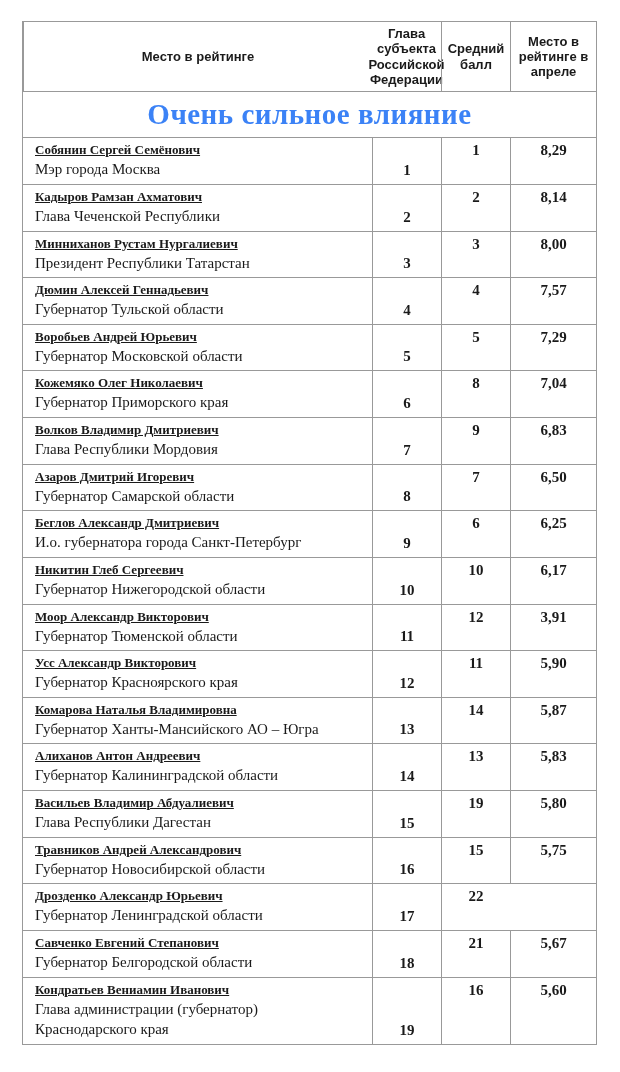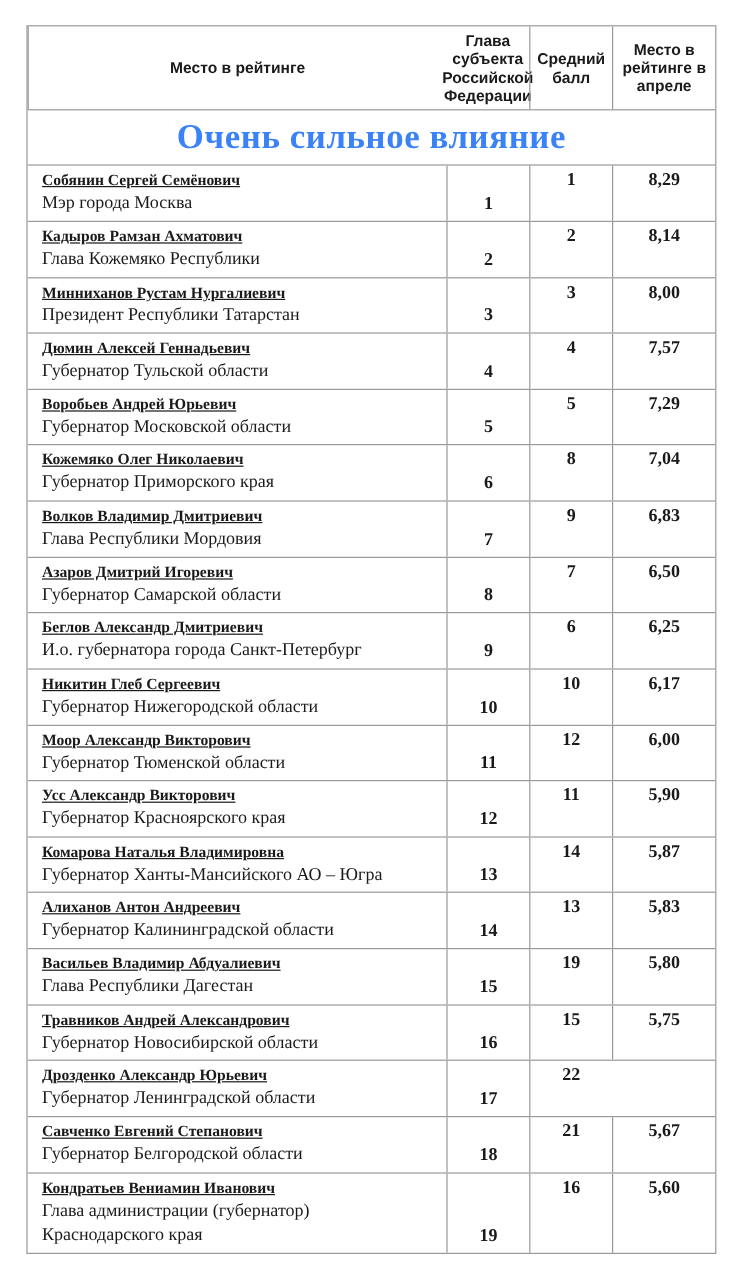--- a/index.html
+++ b/index.html
@@ -68,21 +68,21 @@
       <div class="gpos">Мэр города Москва</div>
     </div>
     <div class="numcell rankcell bl">1</div>
     <div class="numcell aprilcell bl">1</div>
     <div class="numcell scorecell bl">8,29</div>
   </div>
 
   <div class="grid-row row">
     <div class="namecell">
       <div class="gname">Кадыров Рамзан Ахматович</div>
-      <div class="gpos">Глава Кожемяко Республики</div>
+      <div class="gpos">Глава Чеченской Республики</div>
     </div>
     <div class="numcell rankcell bl">2</div>
     <div class="numcell aprilcell bl">2</div>
     <div class="numcell scorecell bl">8,14</div>
   </div>
 
   <div class="grid-row row">
     <div class="namecell">
       <div class="gname">Минниханов Рустам Нургалиевич</div>
       <div class="gpos">Президент Республики Татарстан</div>
@@ -162,21 +162,21 @@
     <div class="numcell scorecell bl">6,17</div>
   </div>
 
   <div class="grid-row row">
     <div class="namecell">
       <div class="gname">Моор Александр Викторович</div>
       <div class="gpos">Губернатор Тюменской области</div>
     </div>
     <div class="numcell rankcell bl">11</div>
     <div class="numcell aprilcell bl">12</div>
-    <div class="numcell scorecell bl">6,00</div>
+    <div class="numcell scorecell bl">3,91</div>
   </div>
 
   <div class="grid-row row">
     <div class="namecell">
       <div class="gname">Усс Александр Викторович</div>
       <div class="gpos">Губернатор Красноярского края</div>
     </div>
     <div class="numcell rankcell bl">12</div>
     <div class="numcell aprilcell bl">11</div>
     <div class="numcell scorecell bl">5,90</div>

